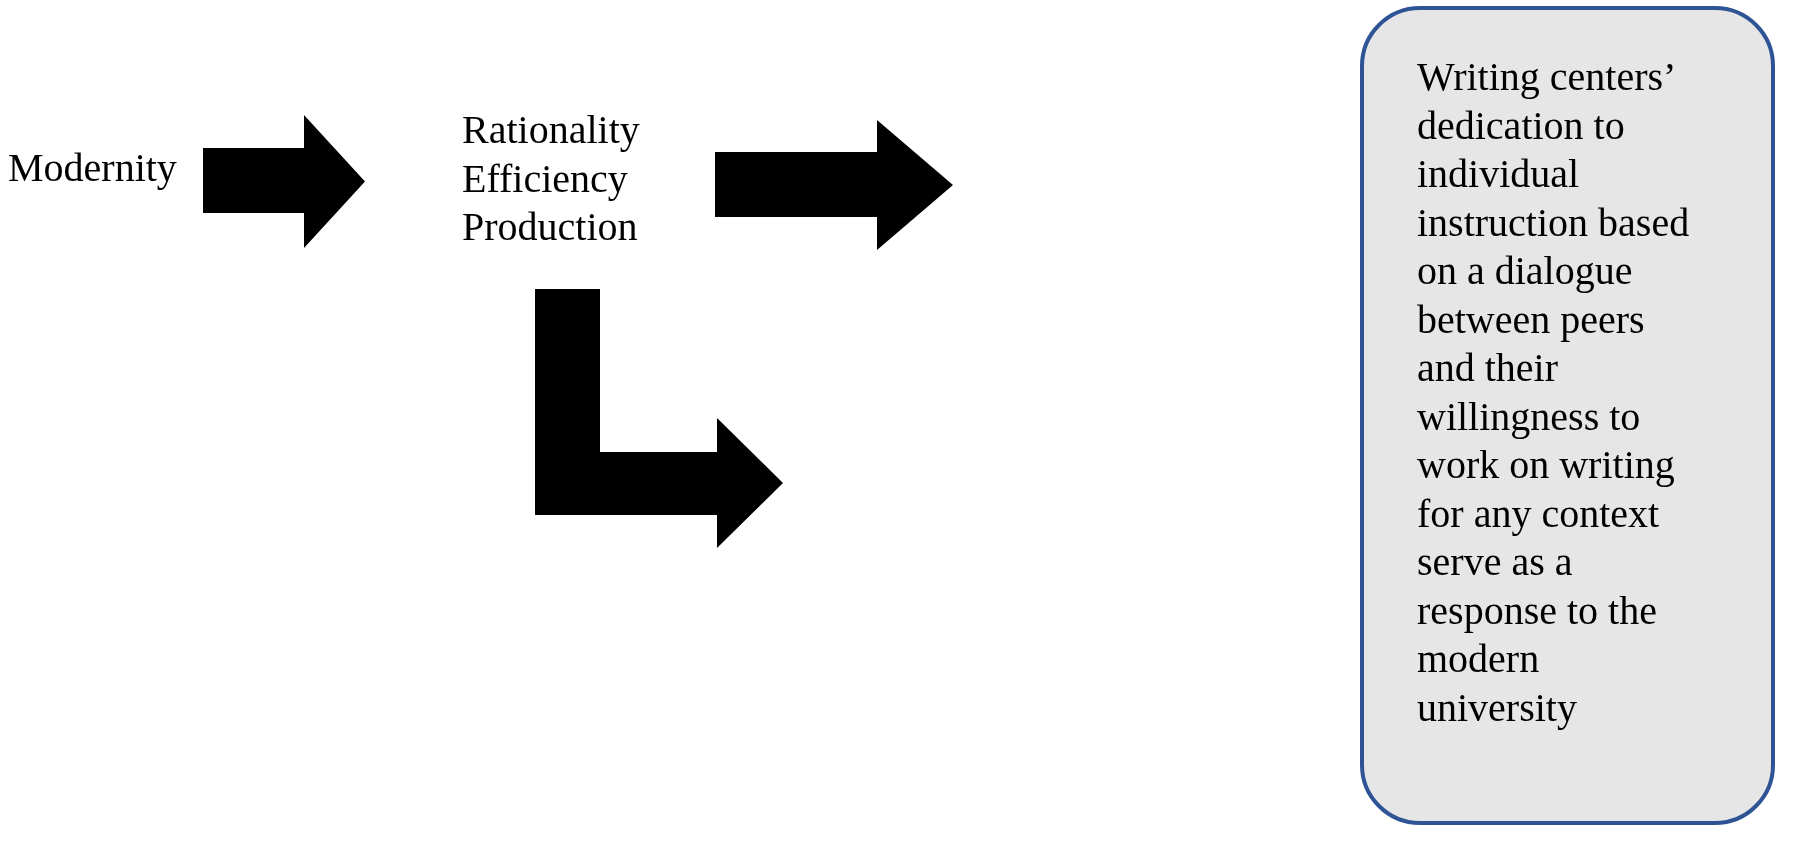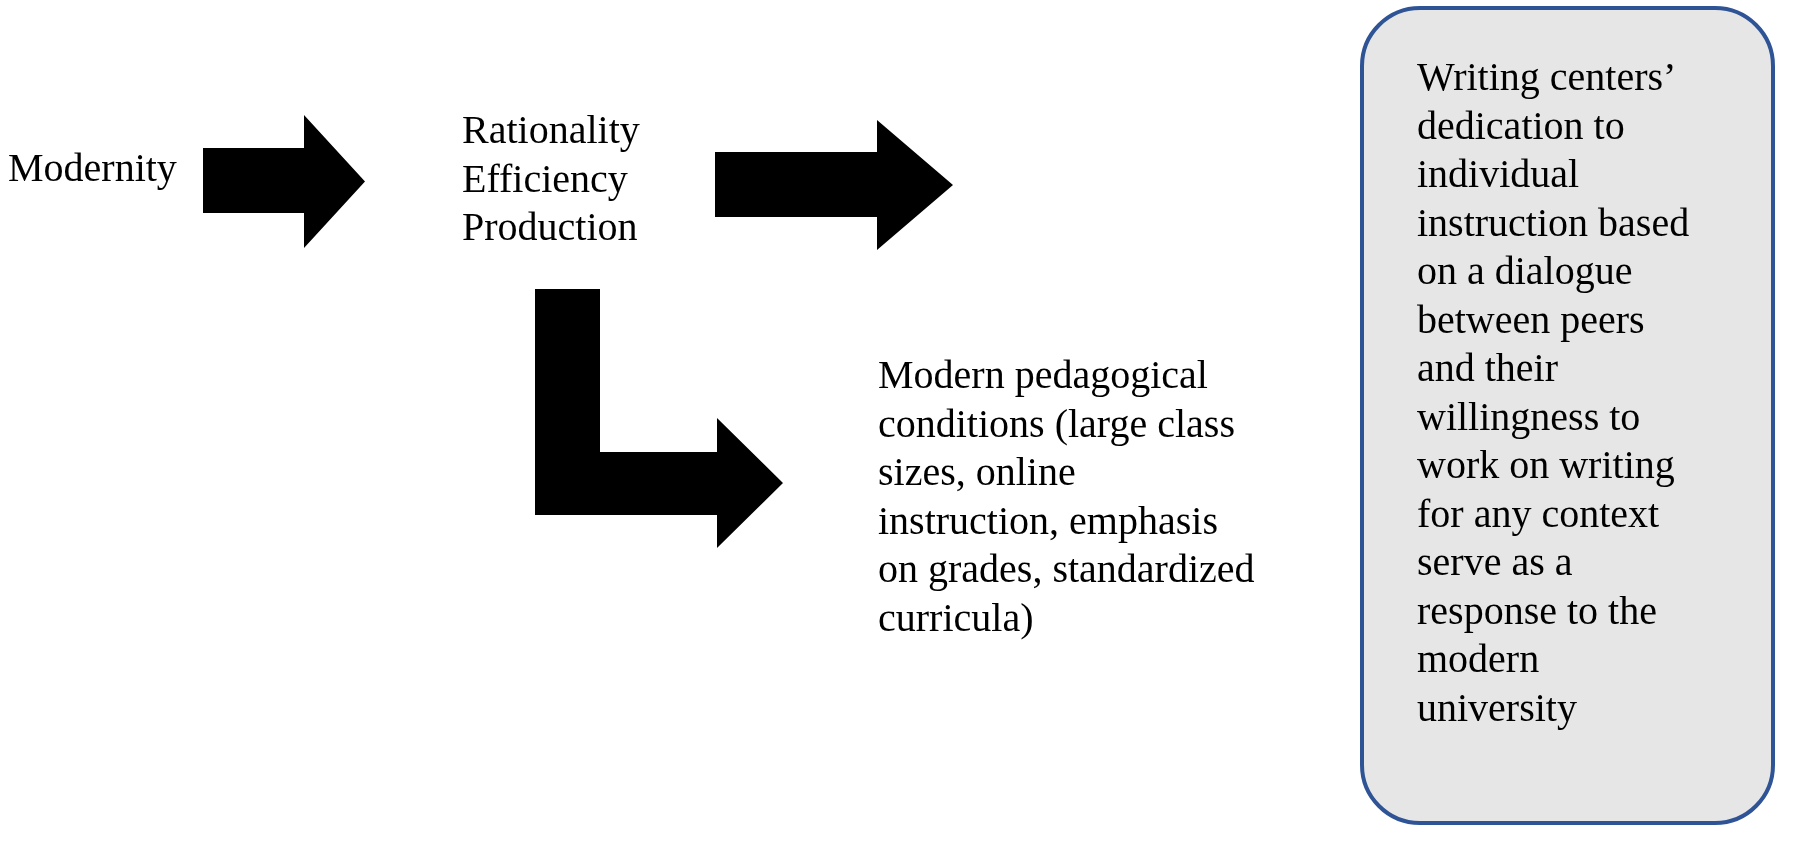--- a/index.html
+++ b/index.html
@@ -58,26 +58,20 @@
     <polygon points="535,289 600,289 600,452 717,452 717,418 783,483 717,548 717,515 535,515" fill="#000000"></polygon>
   </svg>
 
   <div class="txt" id="modernity-label">Modernity</div>
 
   <div class="txt" id="rationality-label">Rationality
 Efficiency
 Production</div>
 
 
-  <div class="txt" id="pedagogical-label">Modern pedagogical
-conditions (large class
-sizes, online
-instruction, emphasis
-on grades, standardized
-curricula)</div>
 
   <div id="callout-box"></div>
 
   <div class="txt" id="callout-text">Writing centers’
 dedication to
 individual
 instruction based
 on a dialogue
 between peers
 and their

